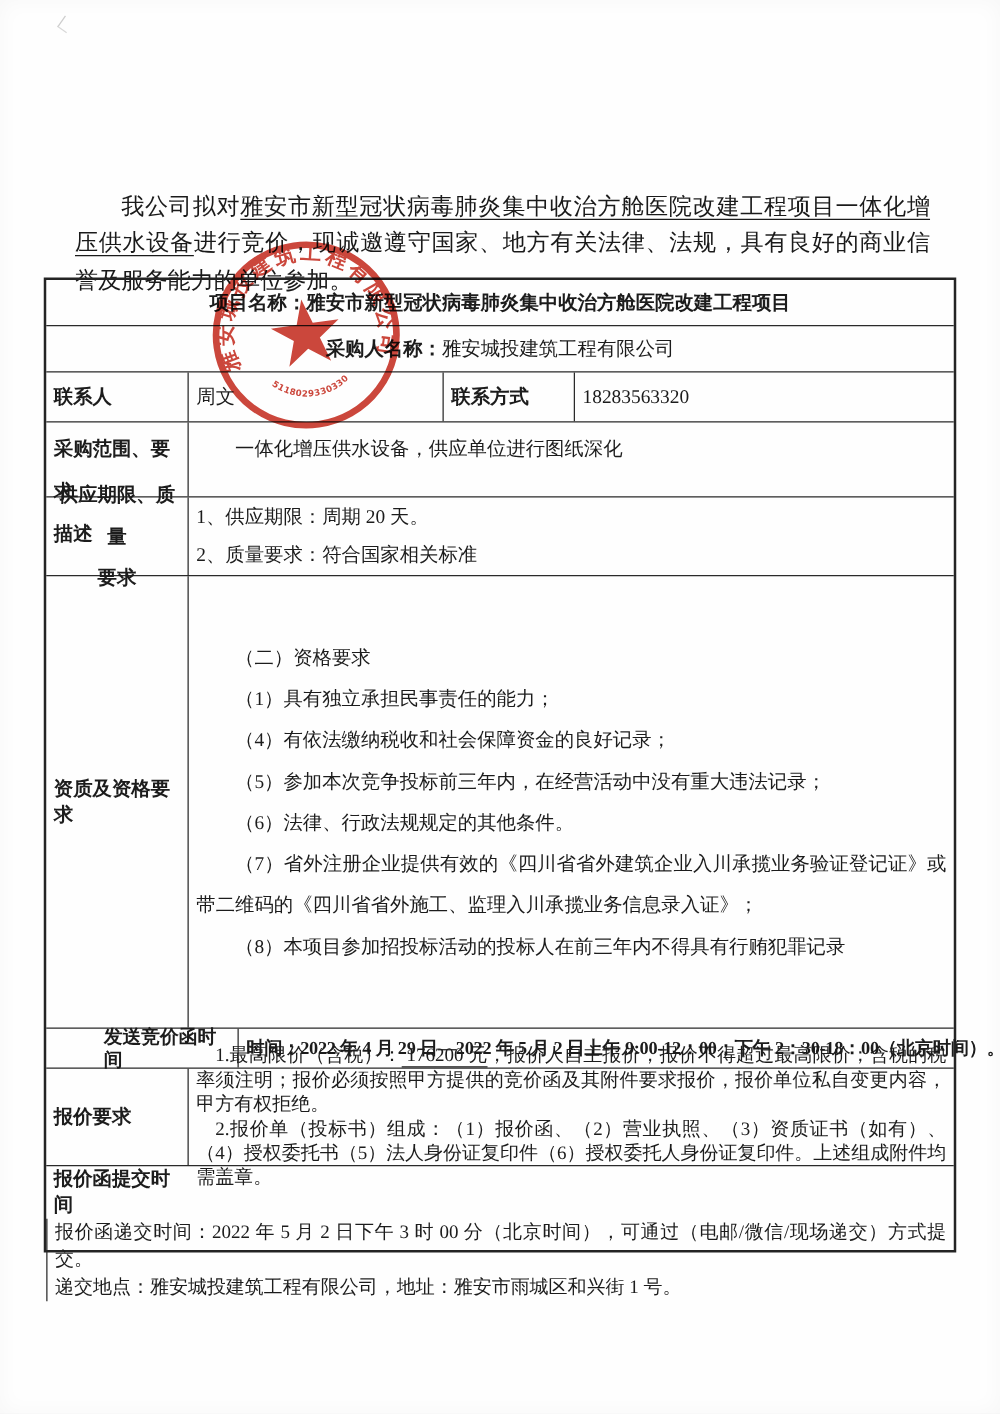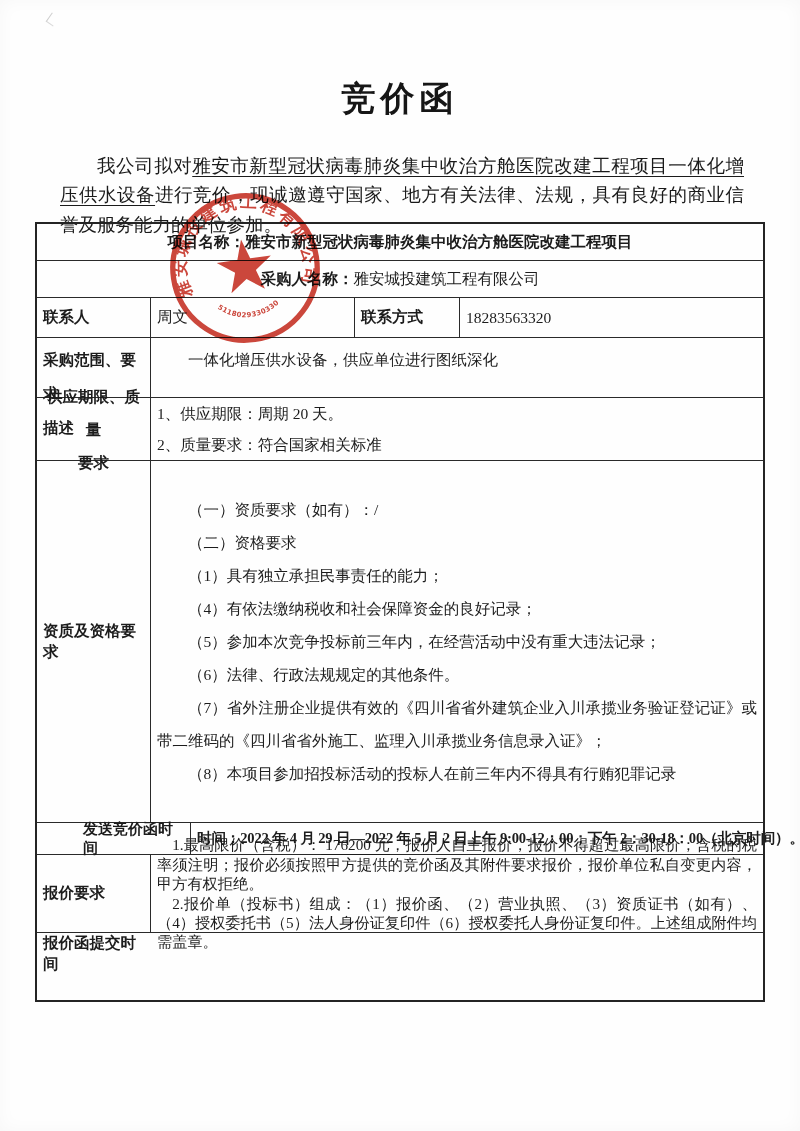--- a/index.html
+++ b/index.html
@@ -65,21 +65,20 @@
     pointer-events:none;
   }
 </style>
 </head>
 <body>
 
 <div class="page">
 
   <div class="scan-mark"></div>
 
-  <div class="title">竞价函</div>
 
   <p class="intro"><span>我公司拟对</span><span class="u">雅安市新型冠状病毒肺炎集中收治方舱医院改建工程项目一体化增压供水设备</span><span>进行竞价，现诚邀遵守国家、地方有关法律、法规，具有良好的商业信誉及服务能力的单位参加。</span></p>
 
   <div class="tbl">
 
     <div class="r h36">
       <div class="c grow row-inline">
         <span class="bold">项目名称：</span>
           <span class="bold">雅安市新型冠状病毒肺炎集中收治方舱医院改建工程项目</span>
       </div>
@@ -114,21 +113,20 @@
 
       <div class="supply-line">1、供应期限：周期 20 天。</div>
           <div class="supply-line">2、质量要求：符合国家相关标准</div>
         </div>
     </div>
 
     <div class="r h362">
       <div class="c lab">资质及资格要求</div>
       <div class="c grow qual">
 
-      <div class="qline">（一）资质要求（如有）：/</div>
           <div class="qline">（二）资格要求</div>
           <div class="qline">（1）具有独立承担民事责任的能力；</div>
           <div class="qline">（4）有依法缴纳税收和社会保障资金的良好记录；</div>
           <div class="qline">（5）参加本次竞争投标前三年内，在经营活动中没有重大违法记录；</div>
           <div class="qline">（6）法律、行政法规规定的其他条件。</div>
           <div class="qline">（7）省外注册企业提供有效的《四川省省外建筑企业入川承揽业务验证登记证》或带二维码的《四川省省外施工、监理入川承揽业务信息录入证》；</div>
           <div class="qline">（8）本项目参加招投标活动的投标人在前三年内不得具有行贿犯罪记录</div>
         </div>
     </div>
 
@@ -142,20 +140,25 @@
     <div class="r h78">
       <div class="c lab">报价要求</div>
       <div class="c grow quote">
         <p><span>1.最高限价（含税）：</span><span class="u"> 176200 元</span><span>，报价人自主报价，报价不得超过最高限价；含税的税率须注明；报价必须按照甲方提供的竞价函及其附件要求报价，报价单位私自变更内容，甲方有权拒绝。</span></p>
         <p>2.报价单（投标书）组成：（1）报价函、（2）营业执照、（3）资质证书（如有）、（4）授权委托书（5）法人身份证复印件（6）授权委托人身份证复印件。上述组成附件均需盖章。</p>
       </div>
     </div>
 
     <div class="r h68">
       <div class="c lab">报价函提交时间</div>
+      <div class="c grow submit">
+
+      <p class="submit-line">报价函递交时间：2022 年 5 月 2 日下午 3 时 00 分（北京时间），可通过（电邮/微信/现场递交）方式提交。</p>
+          <p class="submit-line">递交地点：雅安城投建筑工程有限公司，地址：雅安市雨城区和兴街 1 号。</p>
+        </div>
     </div>
 
   </div>
 
   <svg class="stamp" viewBox="0 0 200 200" aria-hidden="true">
     <circle cx="100" cy="100" r="88" fill="none" stroke-width="6.5" stroke="#c8372b"></circle>
     <polygon points="100,65 107.9,89.1 133.3,89.2 112.8,104.2 120.6,128.3 100,113.5 79.4,128.3 87.2,104.2 66.7,89.2 92.1,89.1" fill="#c8372b"></polygon>
     <defs>
       <path id="ringTextPath" d="M 31.9 123.9 A 72.5 72.5 0 1 1 168.1 123.9" fill="none"></path>
       <path id="codeTextPath" d="M 57 141 A 58 58 0 0 0 143 141" fill="none"></path>

